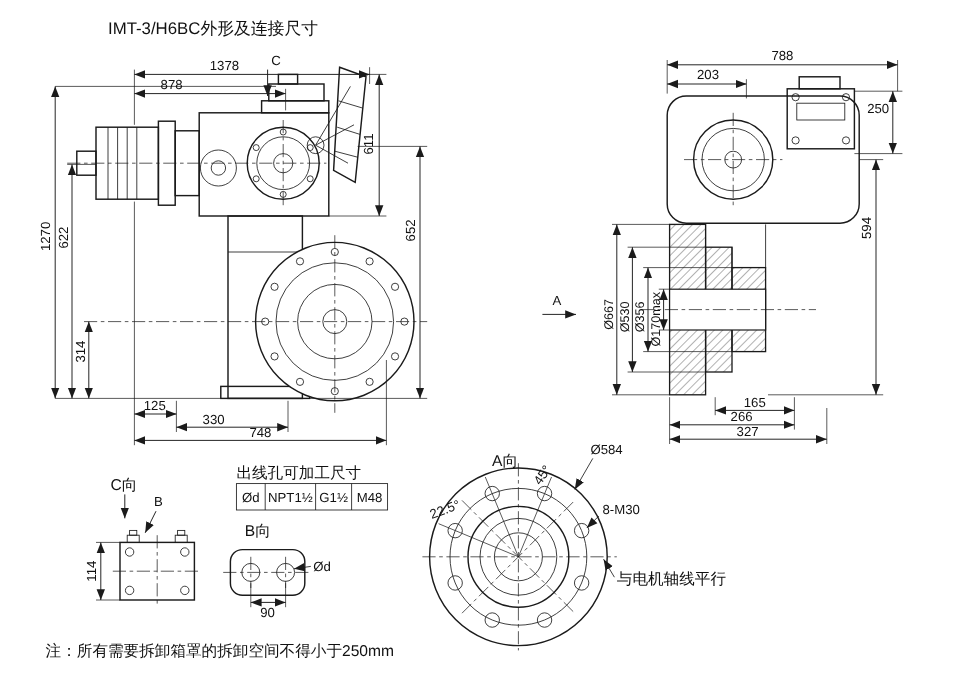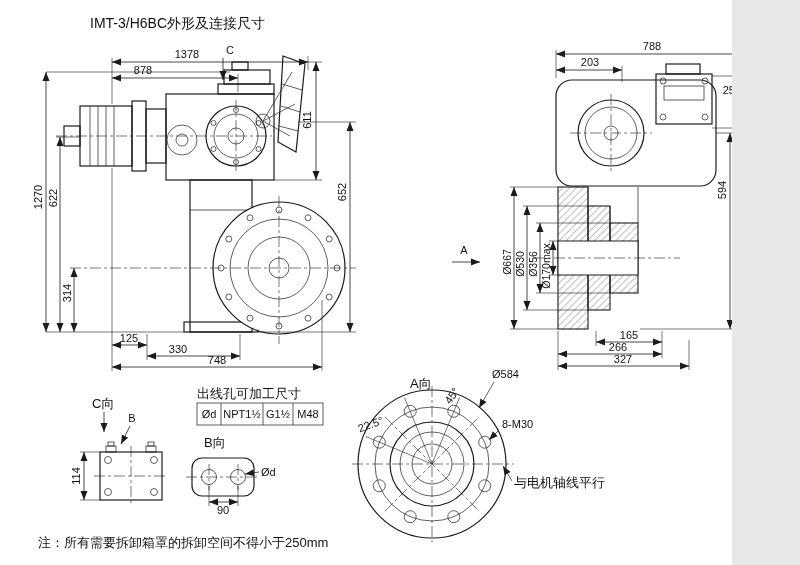--- a/index.html
+++ b/index.html
@@ -1,16 +1,16 @@
 <!DOCTYPE html>
 <html><head>
 <meta charset="utf-8">
 <style>
   html,body{margin:0;padding:0;background:#e8e8e8;}
-  .page{width:732px;height:565px;background:#ffffff;position:relative;overflow:hidden;
+  .page{width:800px;height:565px;background:#ffffff;position:relative;overflow:hidden;
         font-family:"Liberation Sans",sans-serif;}
   svg{position:absolute;left:0;top:0;}
   .outline{fill:none;stroke:#1b1b1b;stroke-width:1.2;}
   .thin{fill:none;stroke:#1b1b1b;stroke-width:0.7;}
   .dim{fill:none;stroke:#1b1b1b;stroke-width:0.8;}
   .ext{fill:none;stroke:#1b1b1b;stroke-width:0.6;}
   .center{fill:none;stroke:#1b1b1b;stroke-width:0.6;stroke-dasharray:11 3 3 3;}
   .white{fill:#ffffff;stroke:#1b1b1b;stroke-width:1.2;}
   .hatchfill{fill:url(#hatch);stroke:#1b1b1b;stroke-width:1.1;}
   .dimtext{font-size:11px;fill:#111;}

